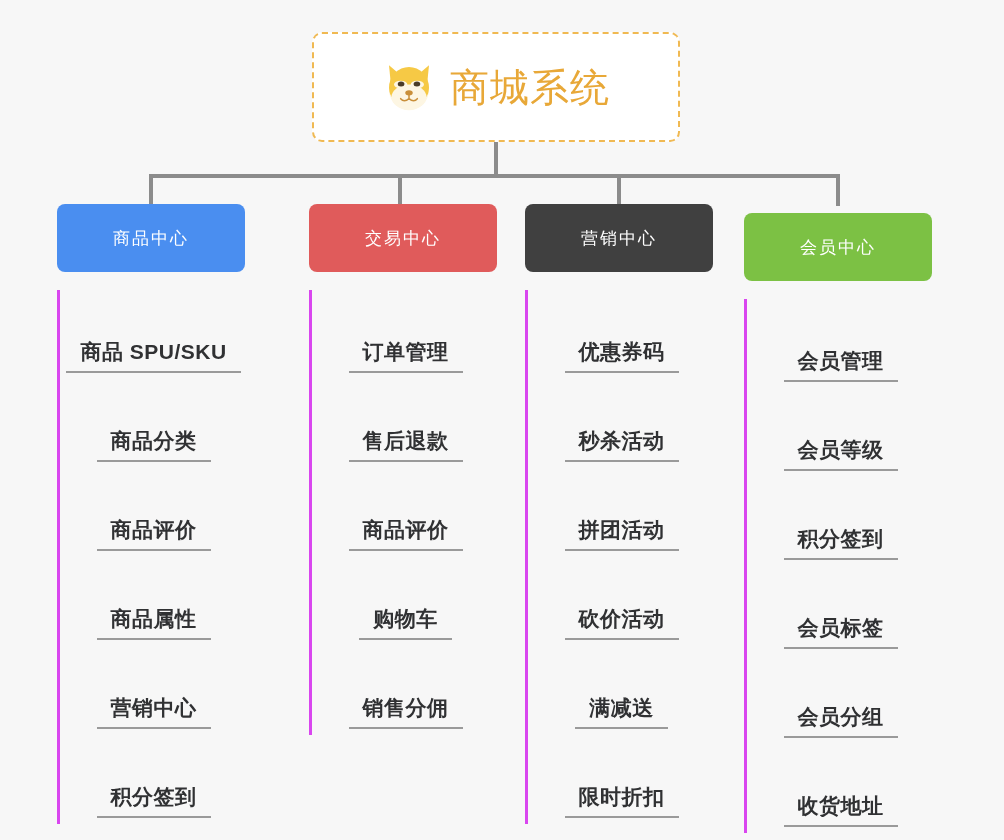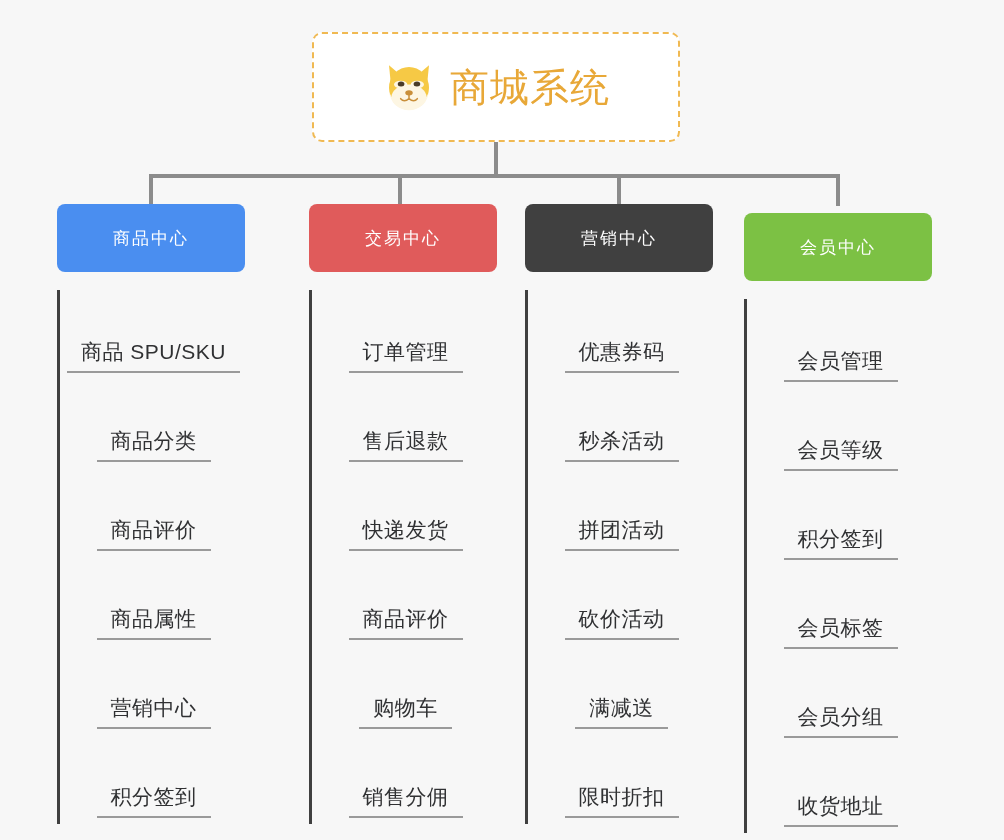--- a/index.html
+++ b/index.html
@@ -75,21 +75,22 @@
     color: #ffffff;
     font-size: 17px;
     letter-spacing: 2px;
     white-space: nowrap;
   }
 
   .leaf-list {
     position: relative;
     margin-top: 18px;
     padding-left: 2px;
-    border-left: 3px solid #404040;
+    border-left: 3px solid #d946ef;
+    font-weight: bold;
   }
 
   .leaf-item {
     position: relative;
     height: 89px;
     display: flex;
     align-items: flex-end;
     justify-content: center;
     padding: 0 4px 6px 4px;
   }
@@ -166,23 +167,20 @@
       <span>交易中心</span>
     </div>
     <div class="leaf-list">
       <div class="leaf-item">
           <span class="leaf-label">订单管理</span>
         </div>
       <div class="leaf-item">
           <span class="leaf-label">售后退款</span>
         </div>
       <div class="leaf-item">
-          <span class="leaf-label">快递发货</span>
-        </div>
-      <div class="leaf-item">
           <span class="leaf-label">商品评价</span>
         </div>
       <div class="leaf-item">
           <span class="leaf-label">购物车</span>
         </div>
       <div class="leaf-item">
           <span class="leaf-label">销售分佣</span>
         </div>
     </div>
   </div>

